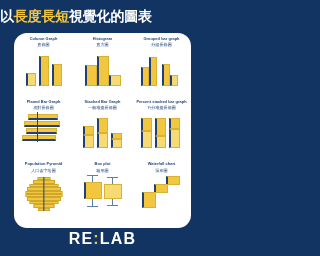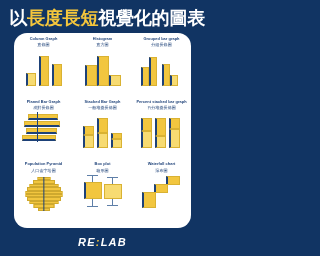--- a/index.html
+++ b/index.html
@@ -14,22 +14,22 @@
     overflow: hidden;
     position: relative;
   }
 
   
   .title {
     position: absolute;
     top: 9px;
     left: 0;
     width: 205px;
-    text-align: right;
-    font-size: 18px;
+    text-align: left;
+    font-size: 14px;
     font-weight: bold;
     color: #ffffff;
     letter-spacing: -0.2px;
     line-height: 1;
     white-space: nowrap;
   }
   .title .hl { color: #f5c63c; }
 
   
   .card {
@@ -166,25 +166,24 @@
     box-sizing: border-box;
   }
 
   
   .logo {
     position: absolute;
     left: 0;
     bottom: 8px;
     width: 205px;
     text-align: center;
-    font-size: 11px;
+    font-size: 16px;
     font-weight: bold;
     color: #ffffff;
     letter-spacing: 1.2px;
-    font-style: italic;
   }
   .logo .colon { color: #f5c63c; }
 </style>
 </head>
 <body>
 
 <div class="title">
   <span>以</span><span class="hl">長度長短</span><span>視覺化的圖表</span>
 </div>
 

